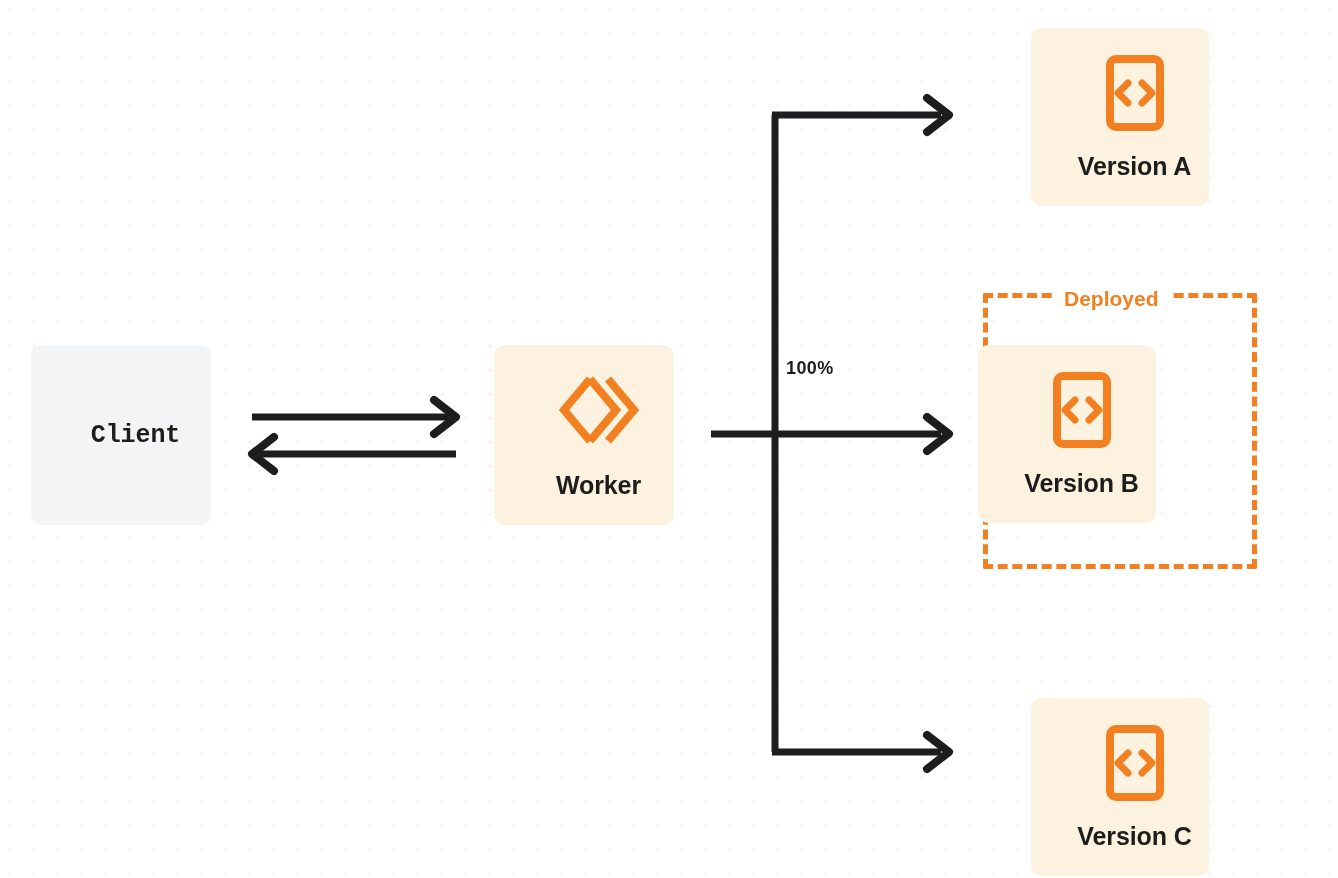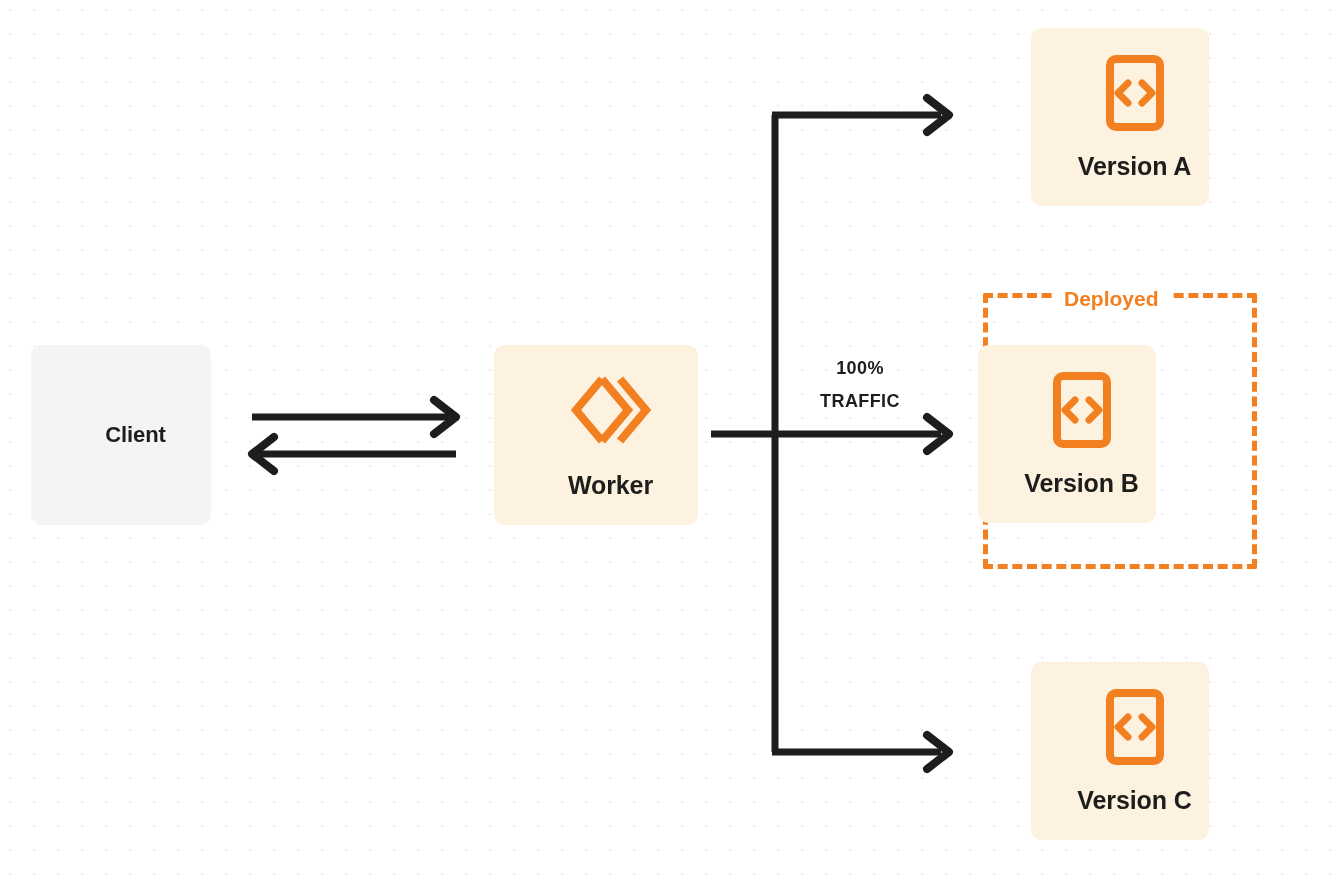--- a/index.html
+++ b/index.html
@@ -48,21 +48,22 @@
   }
 
   .node-label {
     font-weight: 700;
     color: #1d1d1b;
     letter-spacing: -0.1px;
     white-space: nowrap;
   }
 
   .label-client {
-    font-size: 22px;
+    font-size: 25px;
+    font-family: Liberation Mono, monospace;
   }
 
   .label-worker {
     font-size: 25px;
   }
 
   .label-version {
     font-size: 25px;
   }
 
@@ -86,21 +87,20 @@
     color: #f38020;
     background-color: #ffffff;
     padding: 0 11px;
     white-space: nowrap;
     line-height: 1;
   }
 
   
   .traffic-label {
     position: absolute;
-    text-align: center;
     font-size: 18px;
     font-weight: 700;
     color: #1d1d1b;
     letter-spacing: 0.4px;
     line-height: 1.85;
     white-space: nowrap;
   }
 
   
   #connectors {
@@ -146,21 +146,21 @@
     <g>
       <path d="M 772 752 L 941 752" stroke="#1d1d1f" stroke-width="7" fill="none" stroke-linecap="butt"></path>
       <path d="M 927 735 L 949 752 L 927 769" stroke="#1d1d1f" stroke-width="8" fill="none" stroke-linecap="round" stroke-linejoin="round"></path>
     </g>
   </svg>
 
   <div class="node node-client" style="left:31px; top:345px; width:180px; height:180px;">
     <span class="node-label label-client">Client</span>
   </div>
 
-  <div class="node node-worker" style="left:494px; top:345px; width:204px; height:180px;">
+  <div class="node node-worker" style="left:494px; top:345px; width:180px; height:180px;">
     <span class="node-icon" style="margin-bottom:18px;">
       <svg width="82" height="78" viewBox="0 0 82 78" xmlns="http://www.w3.org/2000/svg">
         <g fill="none" stroke="#f38020" stroke-width="8" stroke-linecap="butt" stroke-linejoin="miter">
           <polyline points="32,8 6,39 32,70"></polyline>
           <polyline points="32,8 58,39 32,70"></polyline>
           <polyline points="50,8 76,39 50,70"></polyline>
         </g>
       </svg>
     </span>
     <span class="node-label label-worker">Worker</span>
@@ -184,29 +184,28 @@
     <span class="node-icon" style="margin-bottom:16px;">
       <svg width="60" height="78" viewBox="0 0 60 78" xmlns="http://www.w3.org/2000/svg">
         <rect x="5" y="5" width="50" height="68" rx="6" ry="6" fill="none" stroke="#f38020" stroke-width="8"></rect>
         <polyline points="23,29 13,39 23,49" fill="none" stroke="#f38020" stroke-width="7" stroke-linecap="round" stroke-linejoin="round"></polyline>
         <polyline points="37,29 47,39 37,49" fill="none" stroke="#f38020" stroke-width="7" stroke-linecap="round" stroke-linejoin="round"></polyline>
       </svg>
     </span>
     <span class="node-label label-version">Version B</span>
   </div>
 
-  <div class="node node-version" style="left:1031px; top:662px; width:178px; height:178px;">
+  <div class="node node-version" style="left:1031px; top:698px; width:178px; height:178px;">
     <span class="node-icon" style="margin-bottom:16px;">
       <svg width="60" height="78" viewBox="0 0 60 78" xmlns="http://www.w3.org/2000/svg">
         <rect x="5" y="5" width="50" height="68" rx="6" ry="6" fill="none" stroke="#f38020" stroke-width="8"></rect>
         <polyline points="23,29 13,39 23,49" fill="none" stroke="#f38020" stroke-width="7" stroke-linecap="round" stroke-linejoin="round"></polyline>
         <polyline points="37,29 47,39 37,49" fill="none" stroke="#f38020" stroke-width="7" stroke-linecap="round" stroke-linejoin="round"></polyline>
       </svg>
     </span>
     <span class="node-label label-version">Version C</span>
   </div>
 
   <div class="traffic-label" style="left:786px; top:352px; width:148px;">
     <div>100%</div>
-    <div>TRAFFIC</div>
   </div>
 
 </div>
 
 </body></html>

